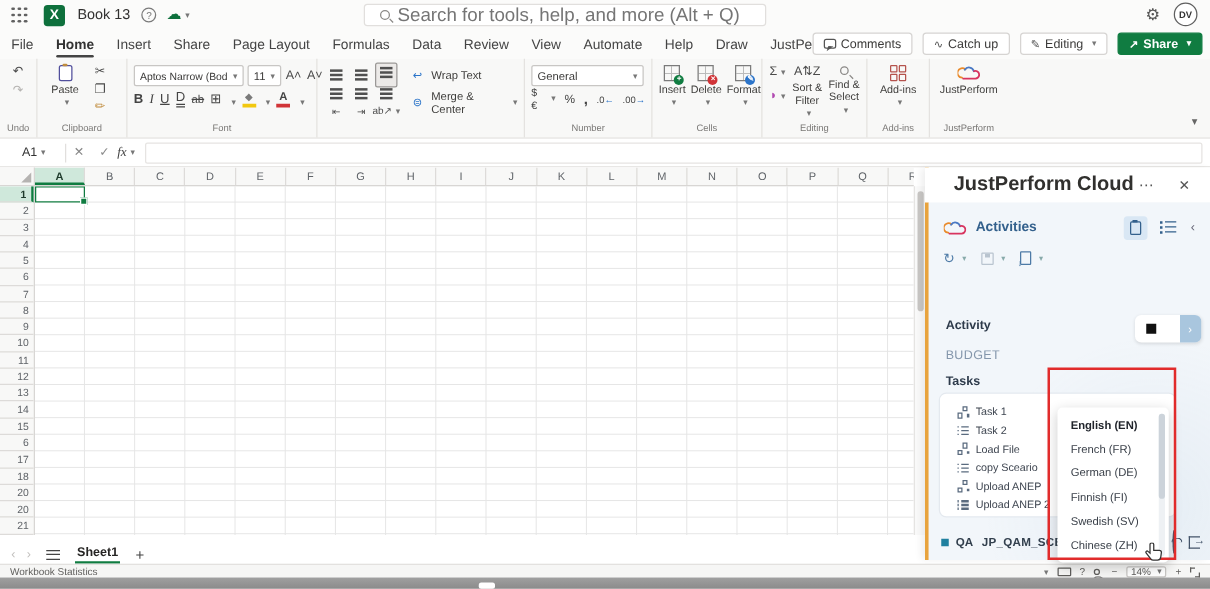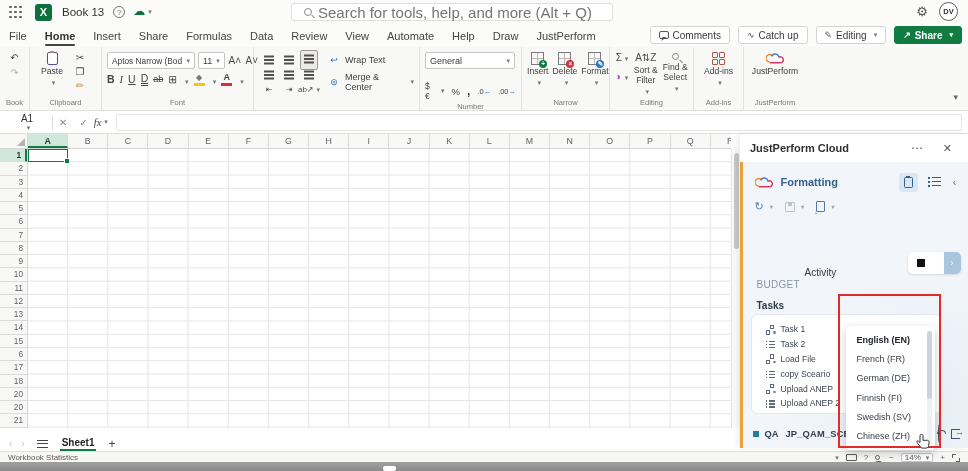--- a/index.html
+++ b/index.html
@@ -97,22 +97,22 @@
     linear-gradient(to bottom,transparent 46%,#bbb 46% 54%,transparent 54%); }
   .badge { position:absolute; right:-4px; bottom:-4px; width:8px; height:8px; border-radius:50%;
     color:#fff; font-size:6.5px; line-height:8px; text-align:center; font-weight:bold; }
   .addins-ico { width:13px; height:13px; display:grid; grid-template-columns:1fr 1fr; gap:1.6px; }
   .addins-ico i { border:1.3px solid #b5534d; border-radius:1px; }
   .ribbon-collapse { position:absolute; right:10px; bottom:8px; font-size:9px; color:#666; }
 
   
   #formulabar { position:absolute; left:0; top:111px; width:968px; height:23px;
     background:#fff; border-bottom:1px solid #e1dfdd; display:flex; align-items:center; }
-  #namebox { width:52px; display:flex; align-items:center; justify-content:flex-start;
-    padding:0 6px 0 8px; font-size:10px; color:#333;flex-direction:column; }
+  #namebox { width:52px; display:flex; align-items:center; justify-content:center;
+    padding:0 6px 0 8px; font-size:10px; color:#333; }
   .fdiv { width:1px; height:15px; background:#e1dfdd; }
   .fico { font-size:10px; color:#888; margin:0 6px; }
   .fx { font-style:italic; font-size:10.5px; color:#444; font-family:"Liberation Serif",serif; }
   #formula-input { flex:1; height:17px; margin:0 6px 0 8px; border:1px solid #e6e4e2;
     border-radius:2px; background:#fff; outline:none; font-size:10px; }
 
   
   #grid { position:absolute; left:0; top:134px; width:740px; height:294px; background:#fff; }
   #corner { position:absolute; left:0; top:0; width:28px; height:15px; background:#f8f8f7;
     border-right:1px solid #d8d6d4; border-bottom:1px solid #d8d6d4; }
@@ -172,21 +172,21 @@
     background:linear-gradient(#a0a0a0,#8b8b8b); }
   #bottomstrip .dash { position:absolute; left:383px; top:4px; width:13px; height:5px;
     background:#fff; border-radius:2px; }
 
   
   #panel { position:absolute; left:740px; top:134px; width:228px; height:314px;
     background:#fff; box-shadow:-3px 0 6px rgba(0,0,0,.07); }
   #panel .accent { position:absolute; left:0; top:0; width:2.5px; height:100%; background:#e8a33d; }
   .p-header { position:absolute; left:0; top:0; width:100%; height:28px; background:#fff;
     display:flex; align-items:center; }
-  .p-title { margin-left:10px; font-size:11px; font-weight:bold; color:#31302e; }
+  .p-title { margin-left:23px; font-size:16px; font-weight:bold; color:#31302e; }
   .p-more { position:absolute; right:44px; font-size:12px; color:#555; letter-spacing:1px; }
   .p-close { position:absolute; right:16px; font-size:11px; color:#555; }
   .p-content { position:absolute; left:2.5px; top:28px; right:0; bottom:0;
     background:
       radial-gradient(circle at 80% 85%, rgba(120,160,200,.10), transparent 45%),
       #f2f6fa; }
   .act-row { position:absolute; left:12px; top:8px; right:8px; height:24px;
     display:flex; align-items:center; }
   .jp-cloud { flex:0 0 auto; }
   .act-title { margin-left:8px; font-size:11px; font-weight:bold; color:#33608c; }
@@ -201,21 +201,21 @@
   .checklist::before { content:""; position:absolute; left:-1px; top:-4px; width:1.6px; height:1.6px;
     background:#33608c; box-shadow:0 4px 0 #33608c, 0 8px 0 #33608c; }
   .p-collapse { font-size:10px; color:#667; }
   .p-toolbar { position:absolute; left:12px; top:38px; display:flex; align-items:center; gap:6px; }
   .tb-ico { font-size:11px; color:#4d7aa6; }
   .tb-chev { font-size:6.5px; color:#8aa; margin-right:6px; }
   .floppy { width:10px; height:10px; border:1.3px solid #b9c4cf; border-radius:1px; position:relative; }
   .floppy::before { content:""; position:absolute; left:2px; top:0; width:4px; height:3px; background:#b9c4cf; }
   .page-x { width:9px; height:11px; border:1.3px solid #4d7aa6; border-radius:1px; position:relative; }
   .page-x::after { content:"\2193"; position:absolute; left:-3px; bottom:-4px; font-size:7px; color:#4d7aa6; }
-  .lbl-activity { position:absolute; left:14px; top:105px; font-size:10px; font-weight:normal; color:#2d3a4a;margin-left:48px; }
+  .lbl-activity { position:absolute; left:14px; top:93px; font-size:10px; font-weight:bold; color:#2d3a4a; }
   .act-pill { position:absolute; left:165px; top:90px; width:53px; height:22px; background:#fff;
     border-radius:5px; box-shadow:0 1px 3px rgba(0,0,0,.12); display:flex; align-items:center; }
   .act-pill .sq { width:8px; height:8px; background:#111; margin-left:9px; }
   .act-pill .go { position:absolute; right:0; top:0; width:17px; height:22px; background:#a9c6de;
     border-radius:0 5px 5px 0; color:#fff; font-size:9px; display:flex; align-items:center; justify-content:center; }
   .lbl-budget { position:absolute; left:14px; top:117px; font-size:10px; color:#8496ab; letter-spacing:.3px; }
   .lbl-tasks { position:absolute; left:14px; top:138px; font-size:10px; font-weight:bold; color:#2d3a4a; }
   .tasks-card { position:absolute; left:8px; top:152px; width:190px; height:100px; background:#fff;
     border:1px solid #e4e9ef; border-radius:6px; padding:7px 0 0 14px; }
   .task-row { display:flex; align-items:center; height:14.8px; gap:5px; }
@@ -298,20 +298,23 @@
     </div>
 
     <div class="mtab">
       <span>Insert</span>
     </div>
 
     <div class="mtab">
       <span>Share</span>
     </div>
 
+    <div class="mtab">
+      <span>Page Layout</span>
+    </div>
 
     <div class="mtab">
       <span>Formulas</span>
     </div>
 
     <div class="mtab">
       <span>Data</span>
     </div>
 
     <div class="mtab">
@@ -362,21 +365,21 @@
 
 <div id="ribbon">
 
   <div class="rgroup" style="width:30px">
     <div class="gbody">
         <div class="vstack" style="align-items:center;width:100%">
       <span class="smico">↶</span>
       <span class="smico dim">↷</span>
     </div>
       </div>
-    <div class="glabel">Book</div>
+    <div class="glabel">Undo</div>
   </div>
 
   <div class="rgroup" style="width:72px">
     <div class="gbody">
       <div class="bigbtn" style="width:34px">
         <span class="clipb"></span>
         <span class="lbl">Paste</span>
         <span class="chev">▾</span>
       </div>
       <div class="vstack" style="gap:2px">
@@ -446,21 +449,21 @@
         <div style="display:flex;align-items:center;gap:4px;font-size:9px;color:#3f3e3c">
           <span class="smico" style="color:#2b74c9;font-size:9px">⊜</span>
           <span>Merge &amp; Center</span>
           <span class="chev">▾</span>
         </div>
       </div>
     </div>
   </div>
 
   <div class="rgroup" style="width:102px">
-    <div class="gbody" style="flex-direction:column; gap:12px">
+    <div class="gbody" style="flex-direction:column; gap:0">
       <div class="combo" style="width:90px">
         <span>General</span>
         <span class="chev">▾</span>
       </div>
       <div style="display:flex; align-items:center; gap:7px">
         <span style="font-size:8.5px;color:#444">$€</span>
         <span class="chev">▾</span>
         <span style="font-size:9.5px;color:#444">%</span>
         <span style="font-size:12px;font-weight:bold;color:#444;line-height:8px">,</span>
         <span style="font-size:7.5px;color:#444">.0<span style="color:#2b74c9">←</span></span>
@@ -488,21 +491,21 @@
         <span class="chev">▾</span>
       </div>
       <div class="bigbtn" style="width:28px">
         <span class="cellico">
             <span class="badge" style="background:#2b74c9">✎</span>
           </span>
         <span class="lbl">Format</span>
         <span class="chev">▾</span>
       </div>
     </div>
-    <div class="glabel">Narrow</div>
+    <div class="glabel">Cells</div>
   </div>
 
   <div class="rgroup" style="width:84px">
     <div class="gbody">
       <div class="vstack" style="gap:6px">
         <span class="smico">Σ<span class="chev">▾</span></span>
         <span class="smico" style="color:#b14ab1">◗<span class="chev" style="color:#777">▾</span></span>
       </div>
       <div class="bigbtn" style="width:28px">
         <span class="smico">A⇅Z</span>
@@ -672,21 +675,21 @@
     <span class="p-more">⋯</span>
     <span class="p-close">✕</span>
   </div>
   <div class="p-content">
     <div class="act-row">
       <svg class="jp-cloud" width="18" height="13" viewBox="0 0 20 14">
         <path d="M4 11 a4.2 4.2 0 1 1 3-7.3" fill="none" stroke="#e98a2b" stroke-width="1.6" stroke-linecap="round"></path>
         <path d="M6.5 4 a4.4 4.4 0 0 1 8 1.4" fill="none" stroke="#4a79c4" stroke-width="1.6" stroke-linecap="round"></path>
         <path d="M14.8 5.2 a3.4 3.4 0 1 1 .6 6.6 L5 11.8" fill="none" stroke="#d8345f" stroke-width="1.6" stroke-linecap="round"></path>
       </svg>
-      <span class="act-title">Formatting</span>
+      <span class="act-title">Activities</span>
       <div class="act-icons">
         <span class="ic-btn sel">
             <span class="clipb2"></span>
           </span>
         <span class="ic-btn">
             <span class="checklist">
               <i></i>
               <i></i>
               <i></i>
             </span>

